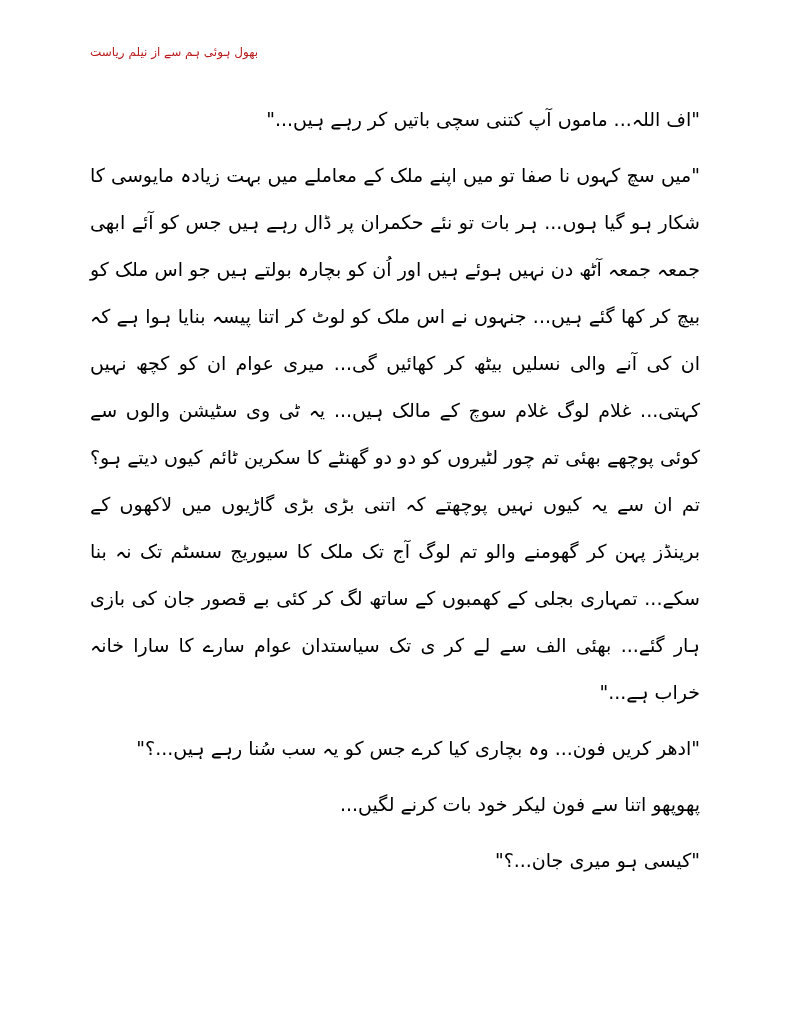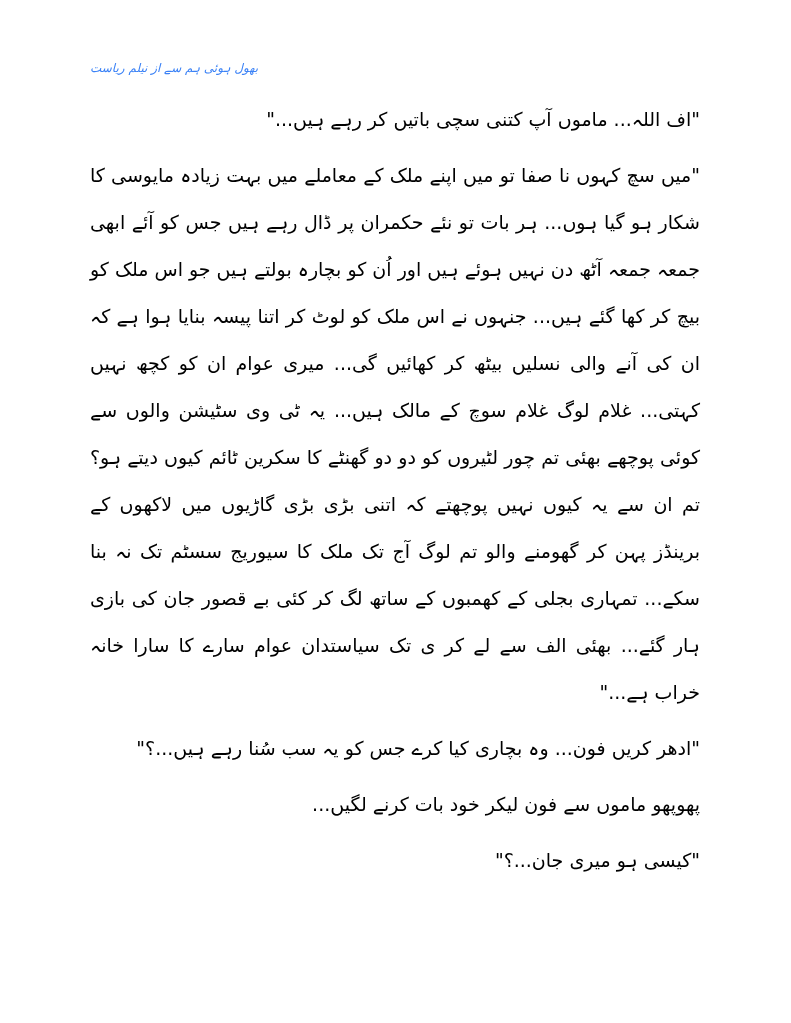--- a/index.html
+++ b/index.html
@@ -12,28 +12,27 @@
     width: 791px;
     height: 1023px;
     background: #ffffff;
     color: #000000;
     font-family: "DejaVu Sans", sans-serif;
     overflow: hidden;
     box-sizing: border-box;
   }
   .doc-header {
     position: absolute;
-    top: 60px;
+    top: 44px;
     left: 90px;
     direction: rtl;
     font-size: 12px;
     line-height: 16px;
-    color: #3b82f6;
+    color: #b91c1c;
     white-space: nowrap;
-    font-style: italic;
   }
   .doc-body {
     position: absolute;
     top: 96px;
     left: 90px;
     width: 610px;
     direction: rtl;
     font-size: 19px;
     line-height: 47px;
     color: #000000;
@@ -54,17 +53,17 @@
 <body>
 
 <div class="page">
 
   <div class="doc-header">بھول ہوئی ہم سے از نیلم ریاست</div>
 
   <div class="doc-body">
     <p class="p-right">"اف اللہ... ماموں آپ کتنی سچی باتیں کر رہے ہیں..."</p>
     <p class="p-justify">"میں سچ کہوں نا صفا تو میں اپنے ملک کے معاملے میں بہت زیادہ مایوسی کا شکار ہو گیا ہوں... ہر بات تو نئے حکمران پر ڈال رہے ہیں جس کو آئے ابھی جمعہ جمعہ آٹھ دن نہیں ہوئے ہیں اور اُن کو بچارہ بولتے ہیں جو اس ملک کو بیچ کر کھا گئے ہیں... جنہوں نے اس ملک کو لوٹ کر اتنا پیسہ بنایا ہوا ہے کہ ان کی آنے والی نسلیں بیٹھ کر کھائیں گی... میری عوام ان کو کچھ نہیں کہتی... غلام لوگ غلام سوچ کے مالک ہیں... یہ ٹی وی سٹیشن والوں سے کوئی پوچھے بھئی تم چور لٹیروں کو دو دو گھنٹے کا سکرین ٹائم کیوں دیتے ہو؟ تم ان سے یہ کیوں نہیں پوچھتے کہ اتنی بڑی بڑی گاڑیوں میں لاکھوں کے برینڈز پہن کر گھومنے والو تم لوگ آج تک ملک کا سیوریج سسٹم تک نہ بنا سکے... تمہاری بجلی کے کھمبوں کے ساتھ لگ کر کئی بے قصور جان کی بازی ہار گئے... بھئی الف سے لے کر ی تک سیاستدان عوام سارے کا سارا خانہ خراب ہے..."</p>
     <p class="p-right">"ادھر کریں فون... وہ بچاری کیا کرے جس کو یہ سب سُنا رہے ہیں...؟"</p>
-    <p class="p-right">پھوپھو ماموں سے فون لیکر خود بات کرنے لگیں...</p>
+    <p class="p-right">پھوپھو اتنا سے فون لیکر خود بات کرنے لگیں...</p>
     <p class="p-right">"کیسی ہو میری جان...؟"</p>
   </div>
 
 </div>
 
 </body></html>

